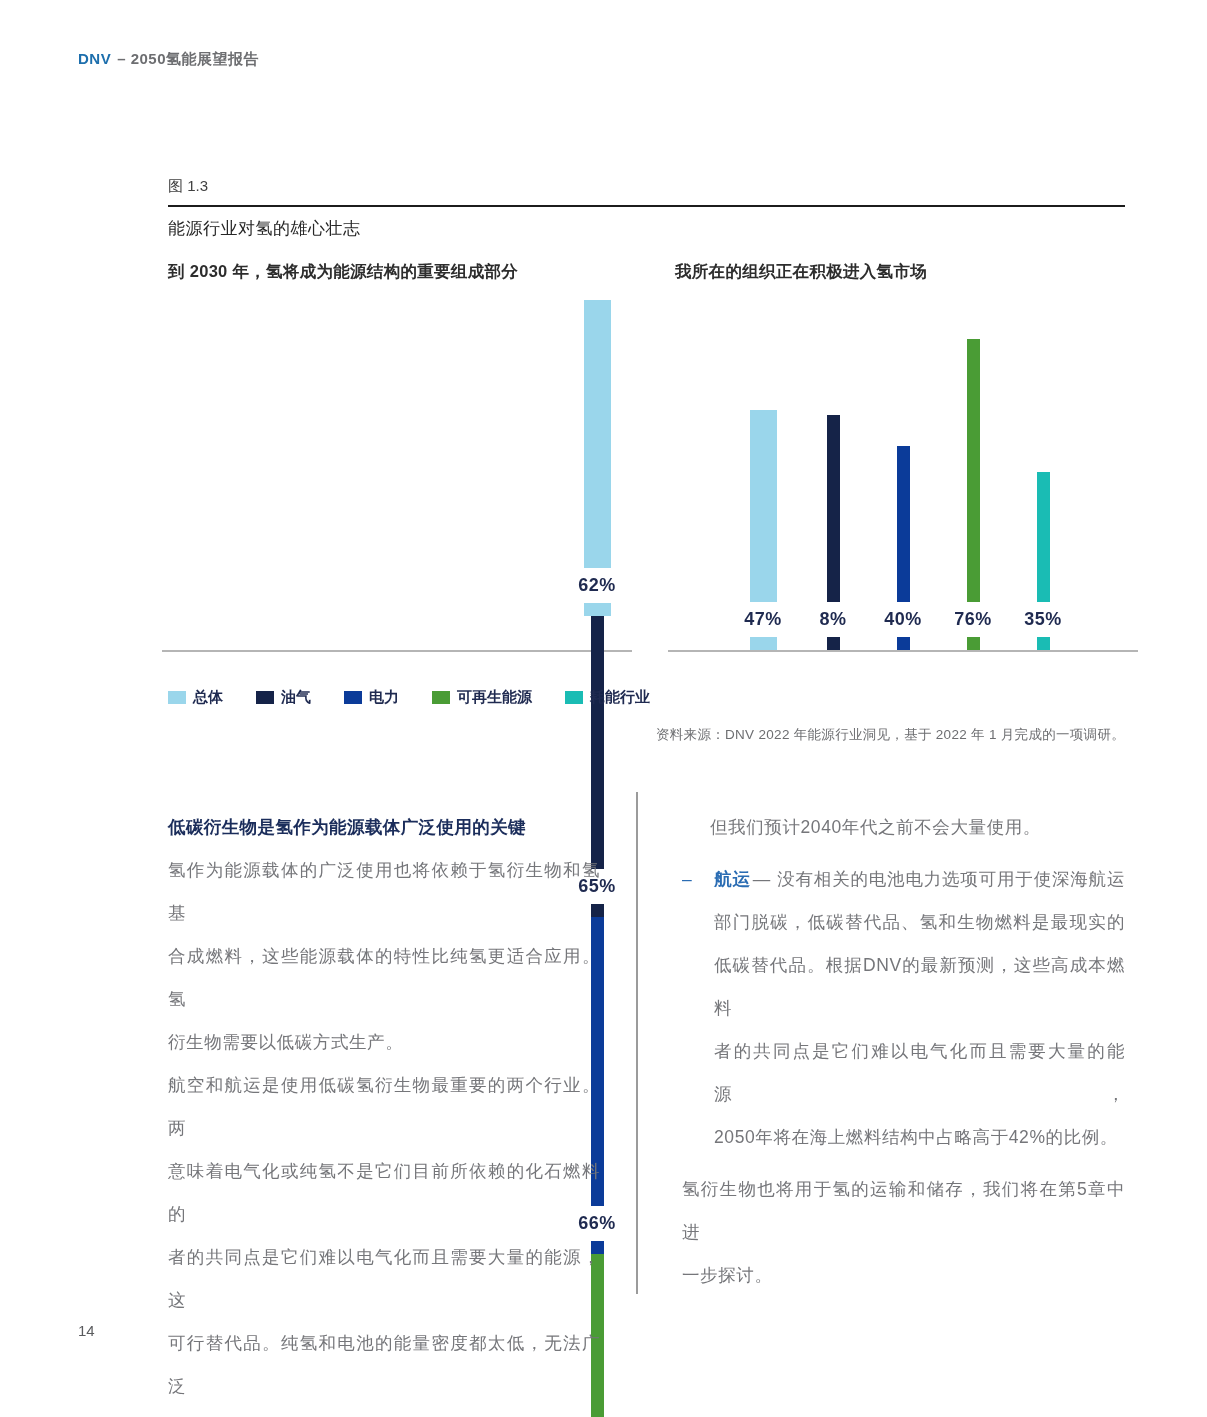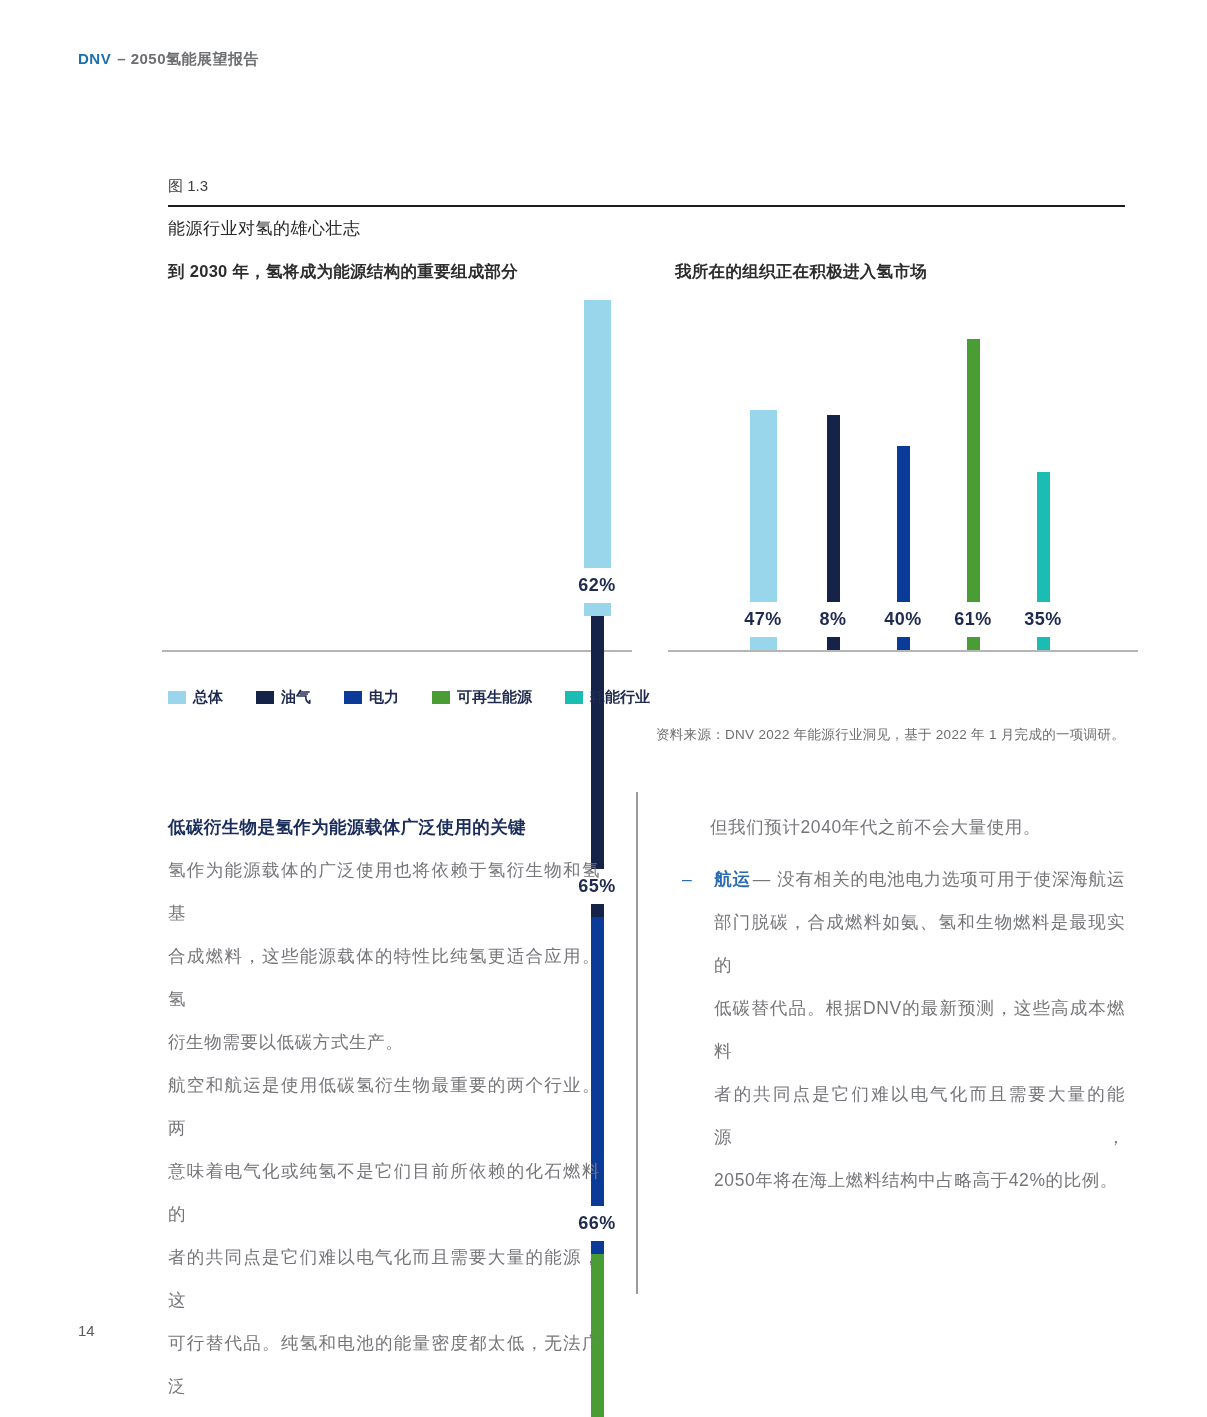--- a/index.html
+++ b/index.html
@@ -115,21 +115,21 @@
       <div class="bar-label">8%</div>
       <div class="bar-stub" style="background: rgb(21, 35, 72);"></div>
     </div>
     <div class="bar-col">
       <div class="bar" style="height: 156px; background: rgb(11, 59, 153);"></div>
       <div class="bar-label">40%</div>
       <div class="bar-stub" style="background: rgb(11, 59, 153);"></div>
     </div>
     <div class="bar-col">
       <div class="bar" style="height: 263.1px; background: rgb(74, 156, 53);"></div>
-      <div class="bar-label">61%</div>
+      <div class="bar-label">76%</div>
       <div class="bar-stub" style="background: rgb(74, 156, 53);"></div>
     </div>
     <div class="bar-col">
       <div class="bar" style="height: 130.5px; background: rgb(26, 188, 180);"></div>
       <div class="bar-label">35%</div>
       <div class="bar-stub" style="background: rgb(26, 188, 180);"></div>
     </div>
   </div>
 
 <div class="legend" id="legend">
@@ -171,20 +171,24 @@
       <div class="tline just">者的共同点是它们难以电气化而且需要大量的能源，这</div>
       <div class="tline just">可行替代品。纯氢和电池的能量密度都太低，无法广泛</div>
     </div>
   </div>
 <div class="col col-right" id="col-right">
     <div class="block cont">
       <div class="tline">但我们预计2040年代之前不会大量使用。</div>
     </div>
     <div class="block bullet">
       <div class="tline just first-line"><span class="b-marker">–</span><span class="b-keyword">航运</span><span class="b-lead">—</span><span>没有相关的电池电力选项可用于使深海航运</span></div>
-      <div class="tline just">部门脱碳，合成燃料如氨、氢和生物燃料是最现实的</div>
+      <div class="tline just">部门脱碳，低碳替代品、氢和生物燃料是最现实的</div>
       <div class="tline just">低碳替代品。根据DNV的最新预测，这些高成本燃料</div>
       <div class="tline just">者的共同点是它们难以电气化而且需要大量的能源，</div>
       <div class="tline">2050年将在海上燃料结构中占略高于42%的比例。</div>
+    </div>
+    <div class="block">
+      <div class="tline just">氢衍生物也将用于氢的运输和储存，我们将在第5章中进</div>
+      <div class="tline">一步探讨。</div>
     </div>
   </div>
 
 <div class="page-num">14</div>
 
 </body></html>

